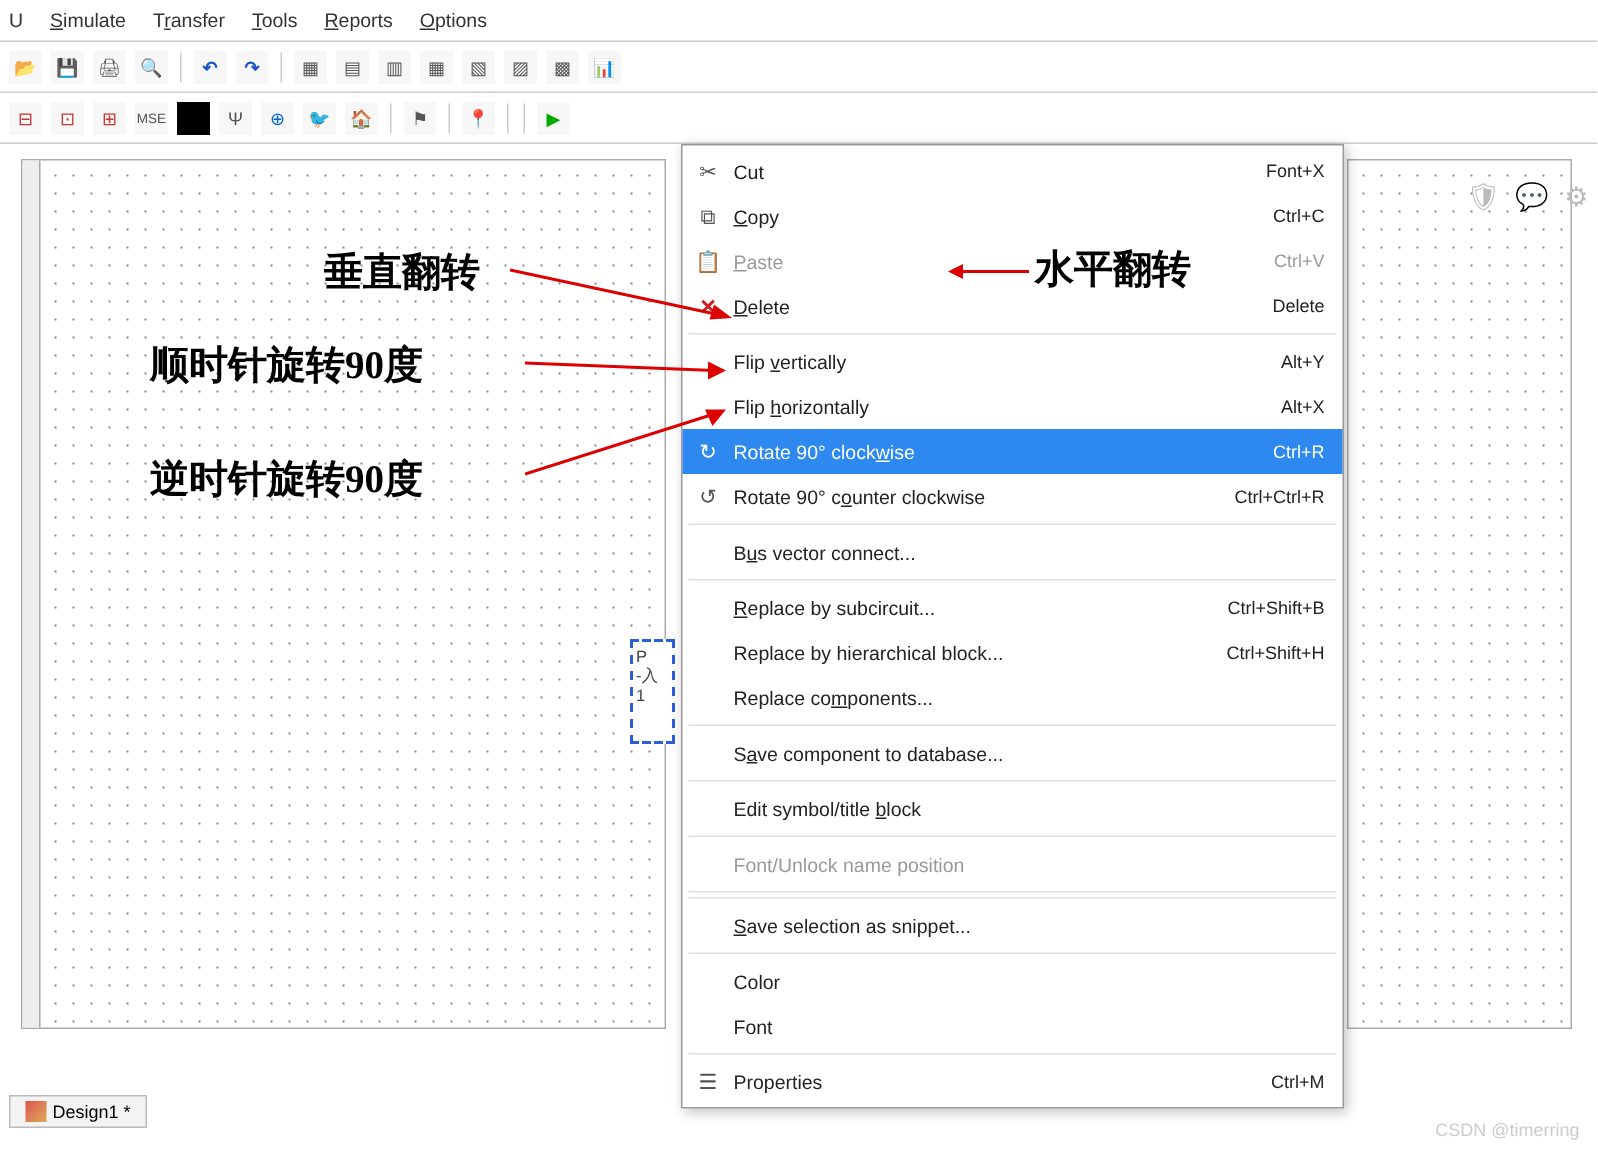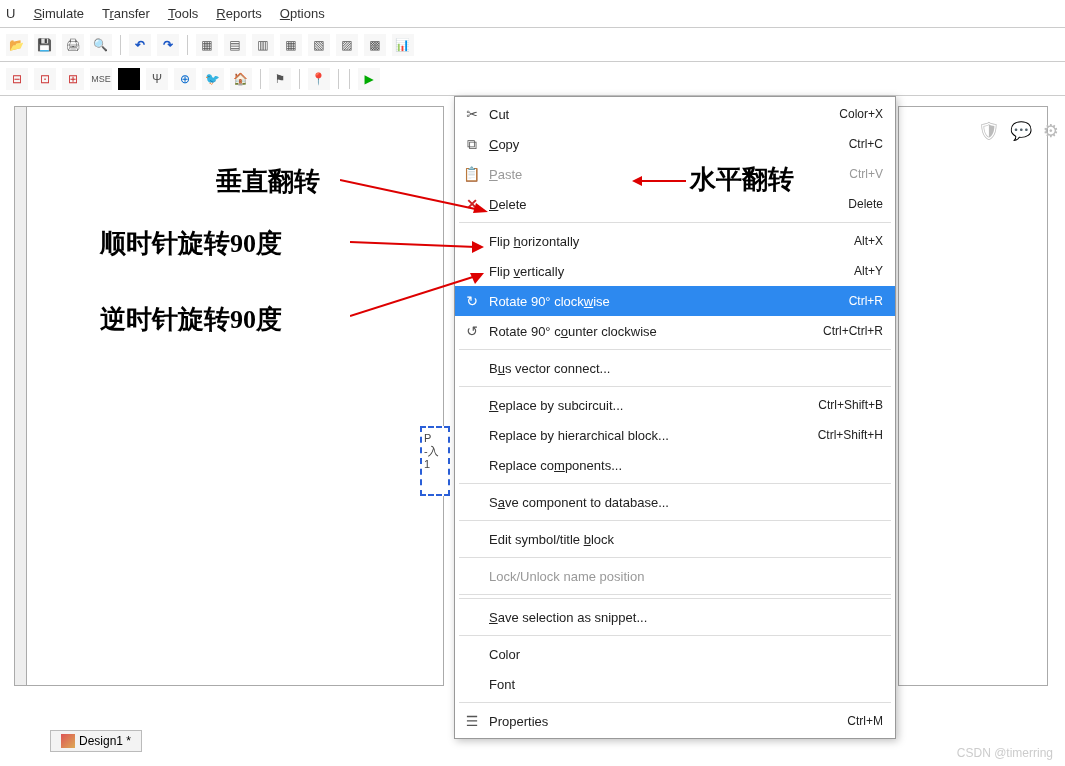--- a/index.html
+++ b/index.html
@@ -24,21 +24,21 @@
 .mi.sel { background: #2d89ef; color: #fff; }
 .mi .ico { width: 26px; height: 20px; display: flex; align-items: center; justify-content: center; font-size: 14px; color: #555; }
 .mi.sel .ico { color: #fff; }
 .mi .lbl { flex: 1; padding-left: 4px; }
 .mi .sc { margin-left: auto; font-size: 12px; }
 .msep { height: 1px; background: #ddd; margin: 3px 4px; }
 .mnemonic { text-decoration: underline; }
 .ann { position: absolute; font-family: SimSun, serif; font-size: 26px; font-weight: bold; color: #000; white-space: nowrap; }
 .arrow { position: absolute; pointer-events: none; }
 .tabbar { position: absolute; bottom: 4px; left: 6px; display: flex; align-items: center; gap: 4px; }
-.tab { background: #f3f3f3; border: 1px solid #bbb; padding: 3px 10px; font-size: 12px; display: flex; align-items: center; gap: 4px; margin-left: 44px; }
+.tab { background: #f3f3f3; border: 1px solid #bbb; padding: 3px 10px; font-size: 12px; display: flex; align-items: center; gap: 4px; }
 .tab-ico { width: 14px; height: 14px; background: linear-gradient(135deg,#d55,#da5); display: inline-block; }
 .watermark { position: absolute; bottom: 6px; right: 12px; color: #ccc; font-size: 12px; }
 .side-icons { position: absolute; top: 120px; right: 6px; display: flex; gap: 10px; color: #bbb; font-size: 18px; }
 </style>
 </head>
 <body>
 
 <div class="menubar">
   <span>U</span>
   <span><u>S</u>imulate</span>
@@ -95,47 +95,47 @@
   <div class="sel-box">
     <div>P</div>
     <div>-入</div>
     <div>1</div>
   </div>
 
   <div class="ctxmenu">
     <div class="mi">
         <span class="ico">✂</span>
         <span class="lbl">Cut</span>
-        <span class="sc">Color+X</span>
+        <span class="sc">Font+X</span>
       </div>
     <div class="mi">
         <span class="ico">⧉</span>
         <span class="lbl"><span class="mnemonic">C</span>opy</span>
         <span class="sc">Ctrl+C</span>
       </div>
     <div class="mi dis">
         <span class="ico">📋</span>
         <span class="lbl"><span class="mnemonic">P</span>aste</span>
         <span class="sc">Ctrl+V</span>
       </div>
     <div class="mi">
         <span class="ico" style="color:#c22;font-weight:bold">✕</span>
         <span class="lbl"><span class="mnemonic">D</span>elete</span>
         <span class="sc">Delete</span>
       </div>
     <div class="msep"></div>
     <div class="mi">
         <span class="ico"></span>
+        <span class="lbl">Flip <span class="mnemonic">v</span>ertically</span>
+        <span class="sc">Alt+Y</span>
+      </div>
+    <div class="mi">
+        <span class="ico"></span>
         <span class="lbl">Flip <span class="mnemonic">h</span>orizontally</span>
         <span class="sc">Alt+X</span>
-      </div>
-    <div class="mi">
-        <span class="ico"></span>
-        <span class="lbl">Flip <span class="mnemonic">v</span>ertically</span>
-        <span class="sc">Alt+Y</span>
       </div>
     <div class="mi sel">
         <span class="ico">↻</span>
         <span class="lbl">Rotate 90° clock<span class="mnemonic">w</span>ise</span>
         <span class="sc">Ctrl+R</span>
       </div>
     <div class="mi">
         <span class="ico">↺</span>
         <span class="lbl">Rotate 90° c<span class="mnemonic">o</span>unter clockwise</span>
         <span class="sc">Ctrl+Ctrl+R</span>
@@ -166,21 +166,21 @@
         <span class="lbl">S<span class="mnemonic">a</span>ve component to database...</span>
       </div>
     <div class="msep"></div>
     <div class="mi">
         <span class="ico"></span>
         <span class="lbl">Edit symbol/title <span class="mnemonic">b</span>lock</span>
       </div>
     <div class="msep"></div>
     <div class="mi dis">
         <span class="ico"></span>
-        <span class="lbl">Lock/Unlock name position</span>
+        <span class="lbl">Font/Unlock name position</span>
       </div>
     <div class="msep"></div>
     <div class="msep"></div>
     <div class="mi">
         <span class="ico"></span>
         <span class="lbl"><span class="mnemonic">S</span>ave selection as snippet...</span>
       </div>
     <div class="msep"></div>
     <div class="mi">
         <span class="ico"></span>

